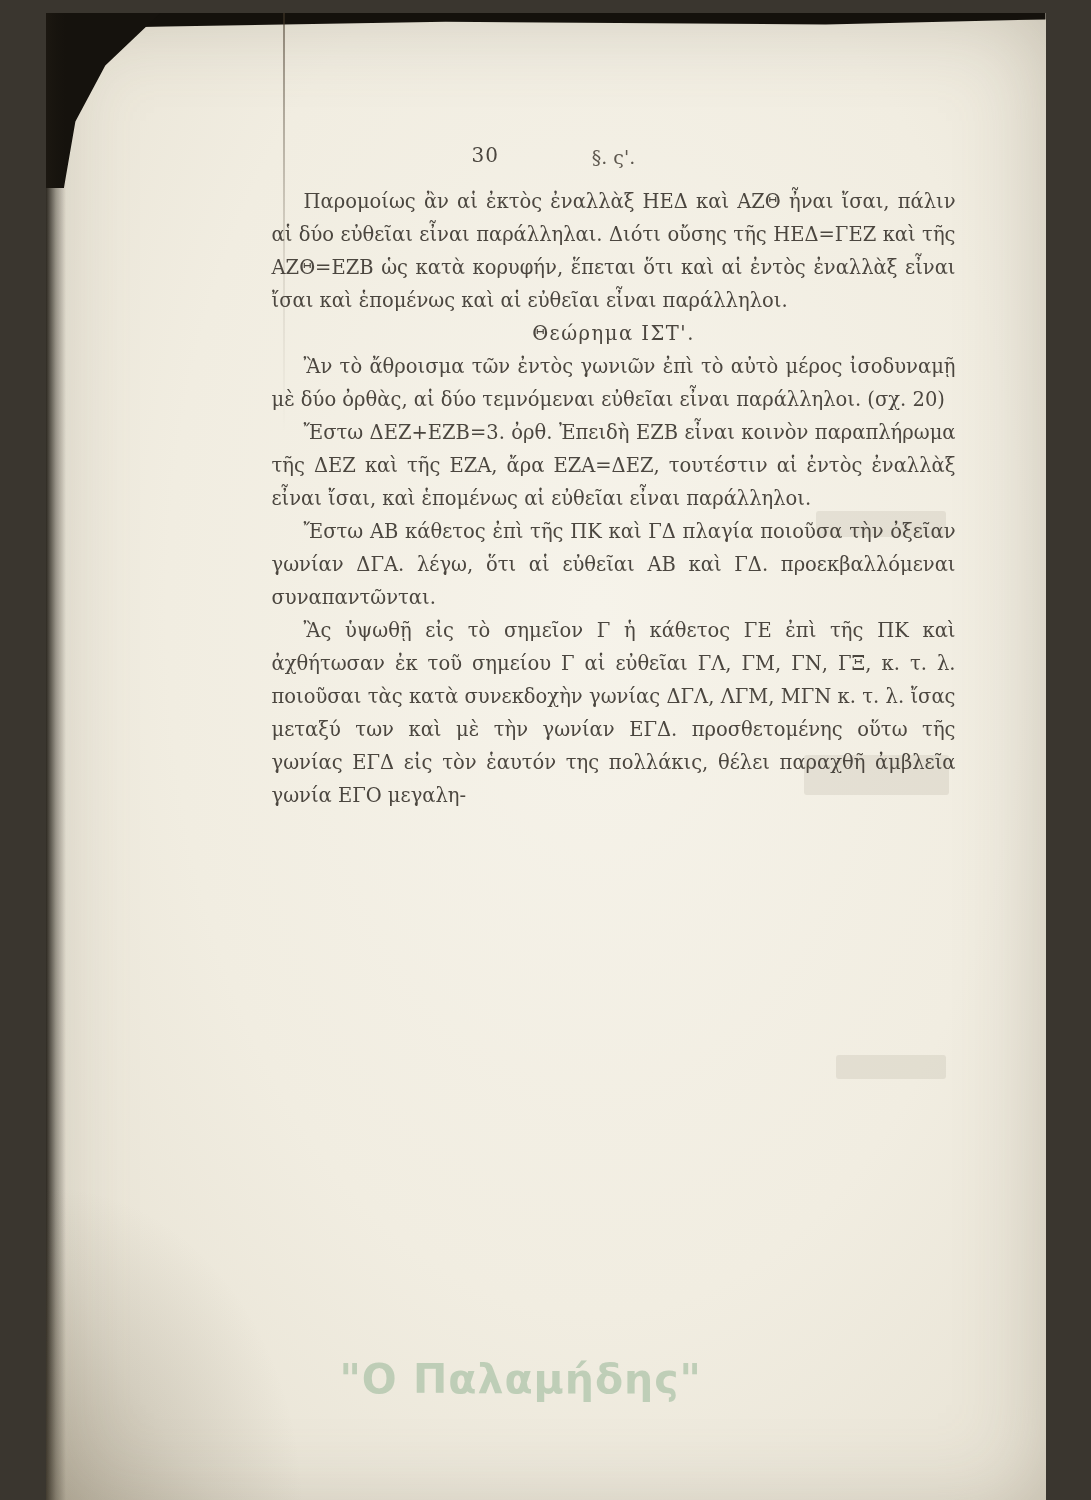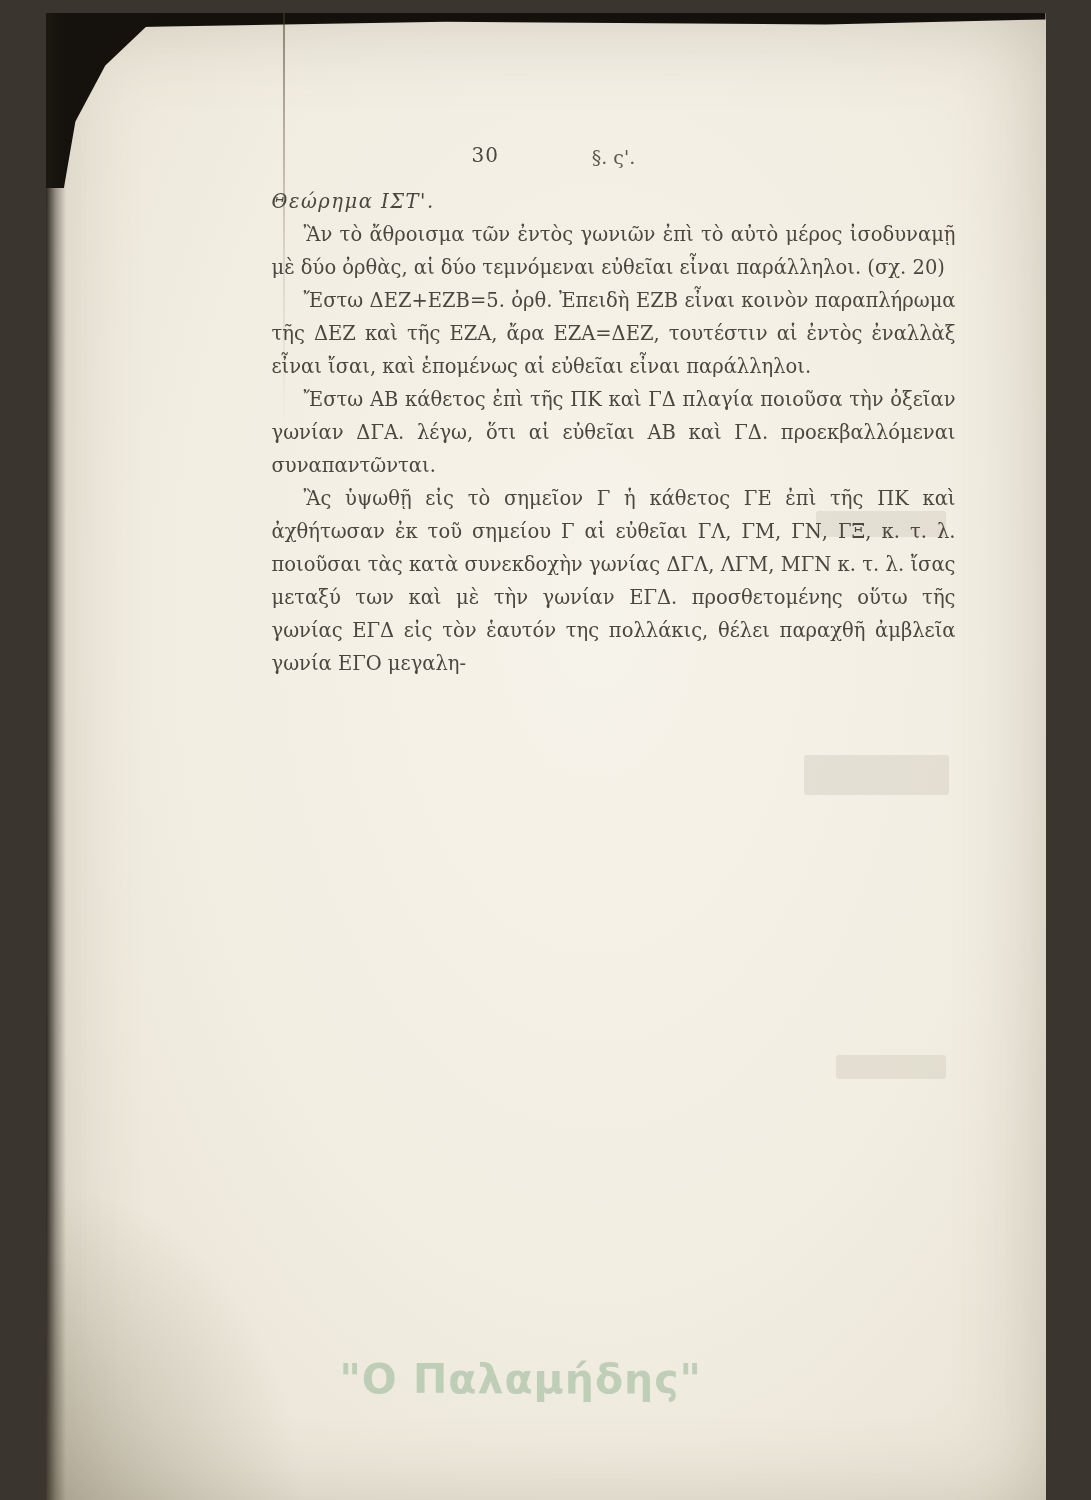--- a/index.html
+++ b/index.html
@@ -92,21 +92,21 @@
     color: #5d574e;
   }
   .text-block p {
     margin: 0;
   }
   .text-block p.indent {
     text-indent: 32px;
   }
   .theorem-heading {
     margin: 6px 0 6px 0;
-    font-style: italic;
+    text-align: center;
     letter-spacing: 1.5px;
     text-indent: 0 !important;
   }
 
   
   .watermark {
     position: absolute;
     left: 232px;
     top: 1338px;
     width: 840px;
@@ -138,25 +138,26 @@
   <div class="smudge s2"></div>
   <div class="smudge s3"></div>
 
   <div class="text-block">
 
     <div class="header-row">
       <span class="page-number">30</span>
       <span class="section-mark">§. ς'.</span>
     </div>
 
+    <p class="indent">Παρομοίως ἂν αἱ ἐκτὸς ἐναλλὰξ ΗΕΔ καὶ ΑΖΘ ἦναι ἴσαι, πάλιν αἱ δύο εὐθεῖαι εἶναι παράλληλαι. Διότι οὔσης τῆς ΗΕΔ=ΓΕΖ καὶ τῆς ΑΖΘ=ΕΖΒ ὡς κατὰ κορυφήν, ἕπεται ὅτι καὶ αἱ ἐντὸς ἐναλλὰξ εἶναι ἴσαι καὶ ἑπομένως καὶ αἱ εὐθεῖαι εἶναι παράλληλοι.</p>
 
     <p class="theorem-heading">Θεώρημα ΙΣΤ'.</p>
 
     <p class="indent">Ἂν τὸ ἄθροισμα τῶν ἐντὸς γωνιῶν ἐπὶ τὸ αὐτὸ μέρος ἰσοδυναμῇ μὲ δύο ὀρθὰς, αἱ δύο τεμνόμεναι εὐθεῖαι εἶναι παράλληλοι. (σχ. 20)</p>
-    <p class="indent">Ἔστω ΔΕΖ+ΕΖΒ=5. ὀρθ. Ἐπειδὴ ΕΖΒ εἶναι κοινὸν παραπλήρωμα τῆς ΔΕΖ καὶ τῆς ΕΖΑ, ἄρα ΕΖΑ=ΔΕΖ, τουτέστιν αἱ ἐντὸς ἐναλλὰξ εἶναι ἴσαι, καὶ ἑπομένως αἱ εὐθεῖαι εἶναι παράλληλοι.</p>
+    <p class="indent">Ἔστω ΔΕΖ+ΕΖΒ=3. ὀρθ. Ἐπειδὴ ΕΖΒ εἶναι κοινὸν παραπλήρωμα τῆς ΔΕΖ καὶ τῆς ΕΖΑ, ἄρα ΕΖΑ=ΔΕΖ, τουτέστιν αἱ ἐντὸς ἐναλλὰξ εἶναι ἴσαι, καὶ ἑπομένως αἱ εὐθεῖαι εἶναι παράλληλοι.</p>
 
 
     <p class="indent">Ἔστω ΑΒ κάθετος ἐπὶ τῆς ΠΚ καὶ ΓΔ πλαγία ποιοῦσα τὴν ὀξεῖαν γωνίαν ΔΓΑ. λέγω, ὅτι αἱ εὐθεῖαι ΑΒ καὶ ΓΔ. προεκβαλλόμεναι συναπαντῶνται.</p>
     <p class="indent">Ἂς ὑψωθῇ εἰς τὸ σημεῖον Γ ἡ κάθετος ΓΕ ἐπὶ τῆς ΠΚ καὶ ἀχθήτωσαν ἐκ τοῦ σημείου Γ αἱ εὐθεῖαι ΓΛ, ΓΜ, ΓΝ, ΓΞ, κ. τ. λ. ποιοῦσαι τὰς κατὰ συνεκδοχὴν γωνίας ΔΓΛ, ΛΓΜ, ΜΓΝ κ. τ. λ. ἴσας μεταξύ των καὶ μὲ τὴν γωνίαν ΕΓΔ. προσθετομένης οὕτω τῆς γωνίας ΕΓΔ εἰς τὸν ἑαυτόν της πολλάκις, θέλει παραχθῆ ἀμβλεῖα γωνία ΕΓΟ μεγαλη-</p>
 
   </div>
 
   <div class="watermark">
     <div class="wm-line2">"Ο Παλαμήδης"</div>
   </div>

